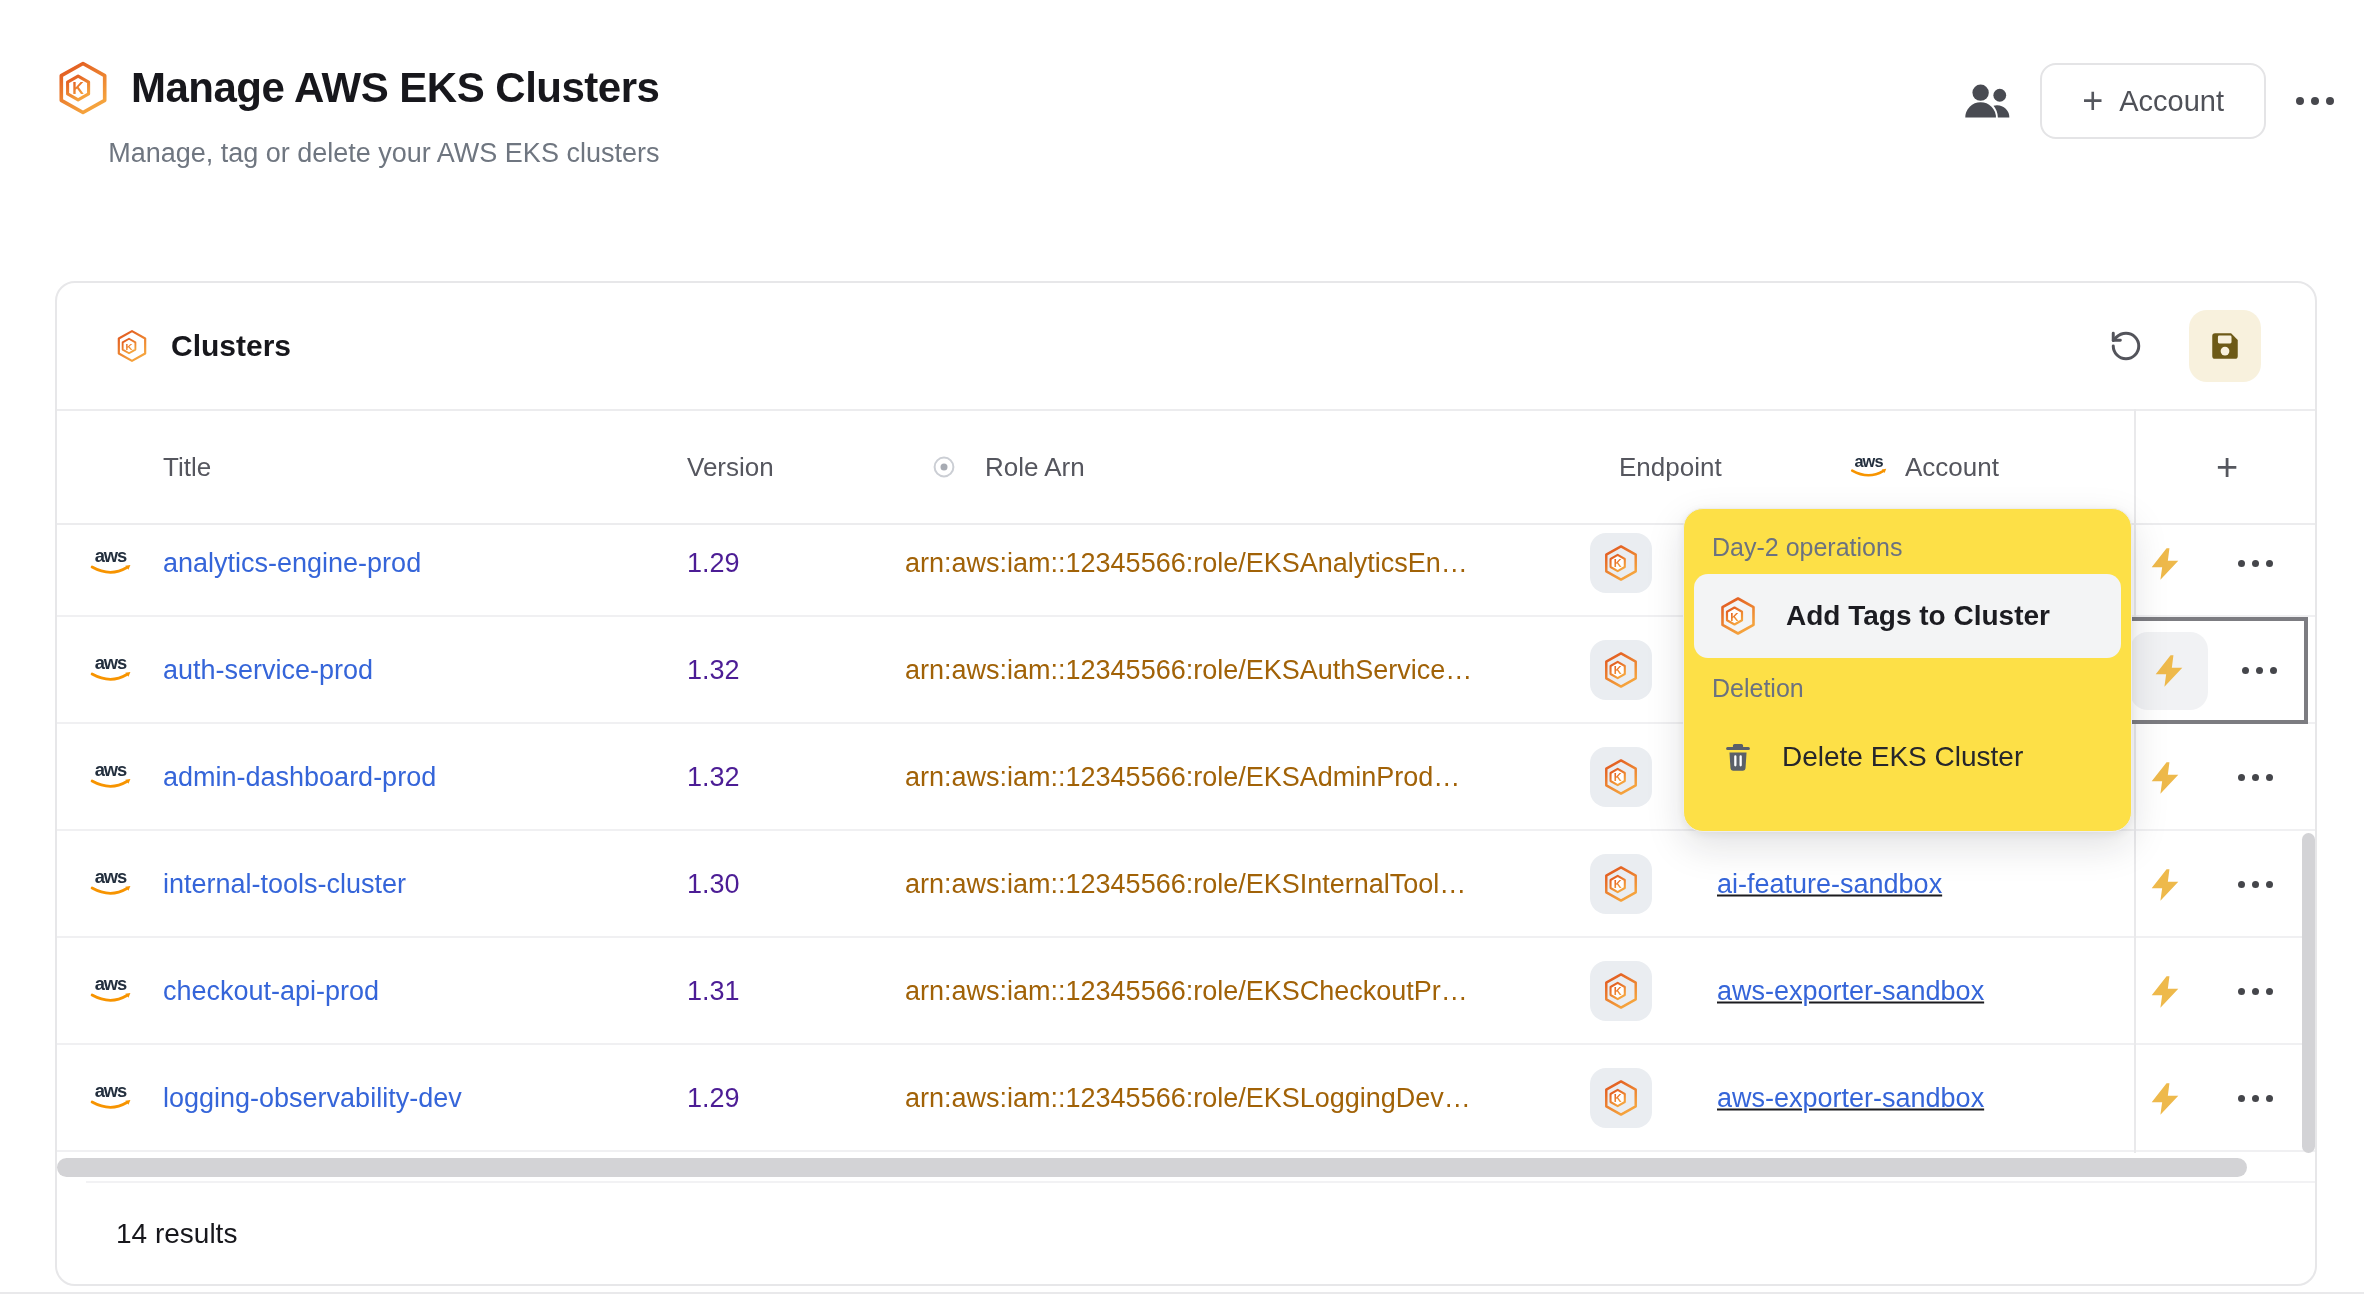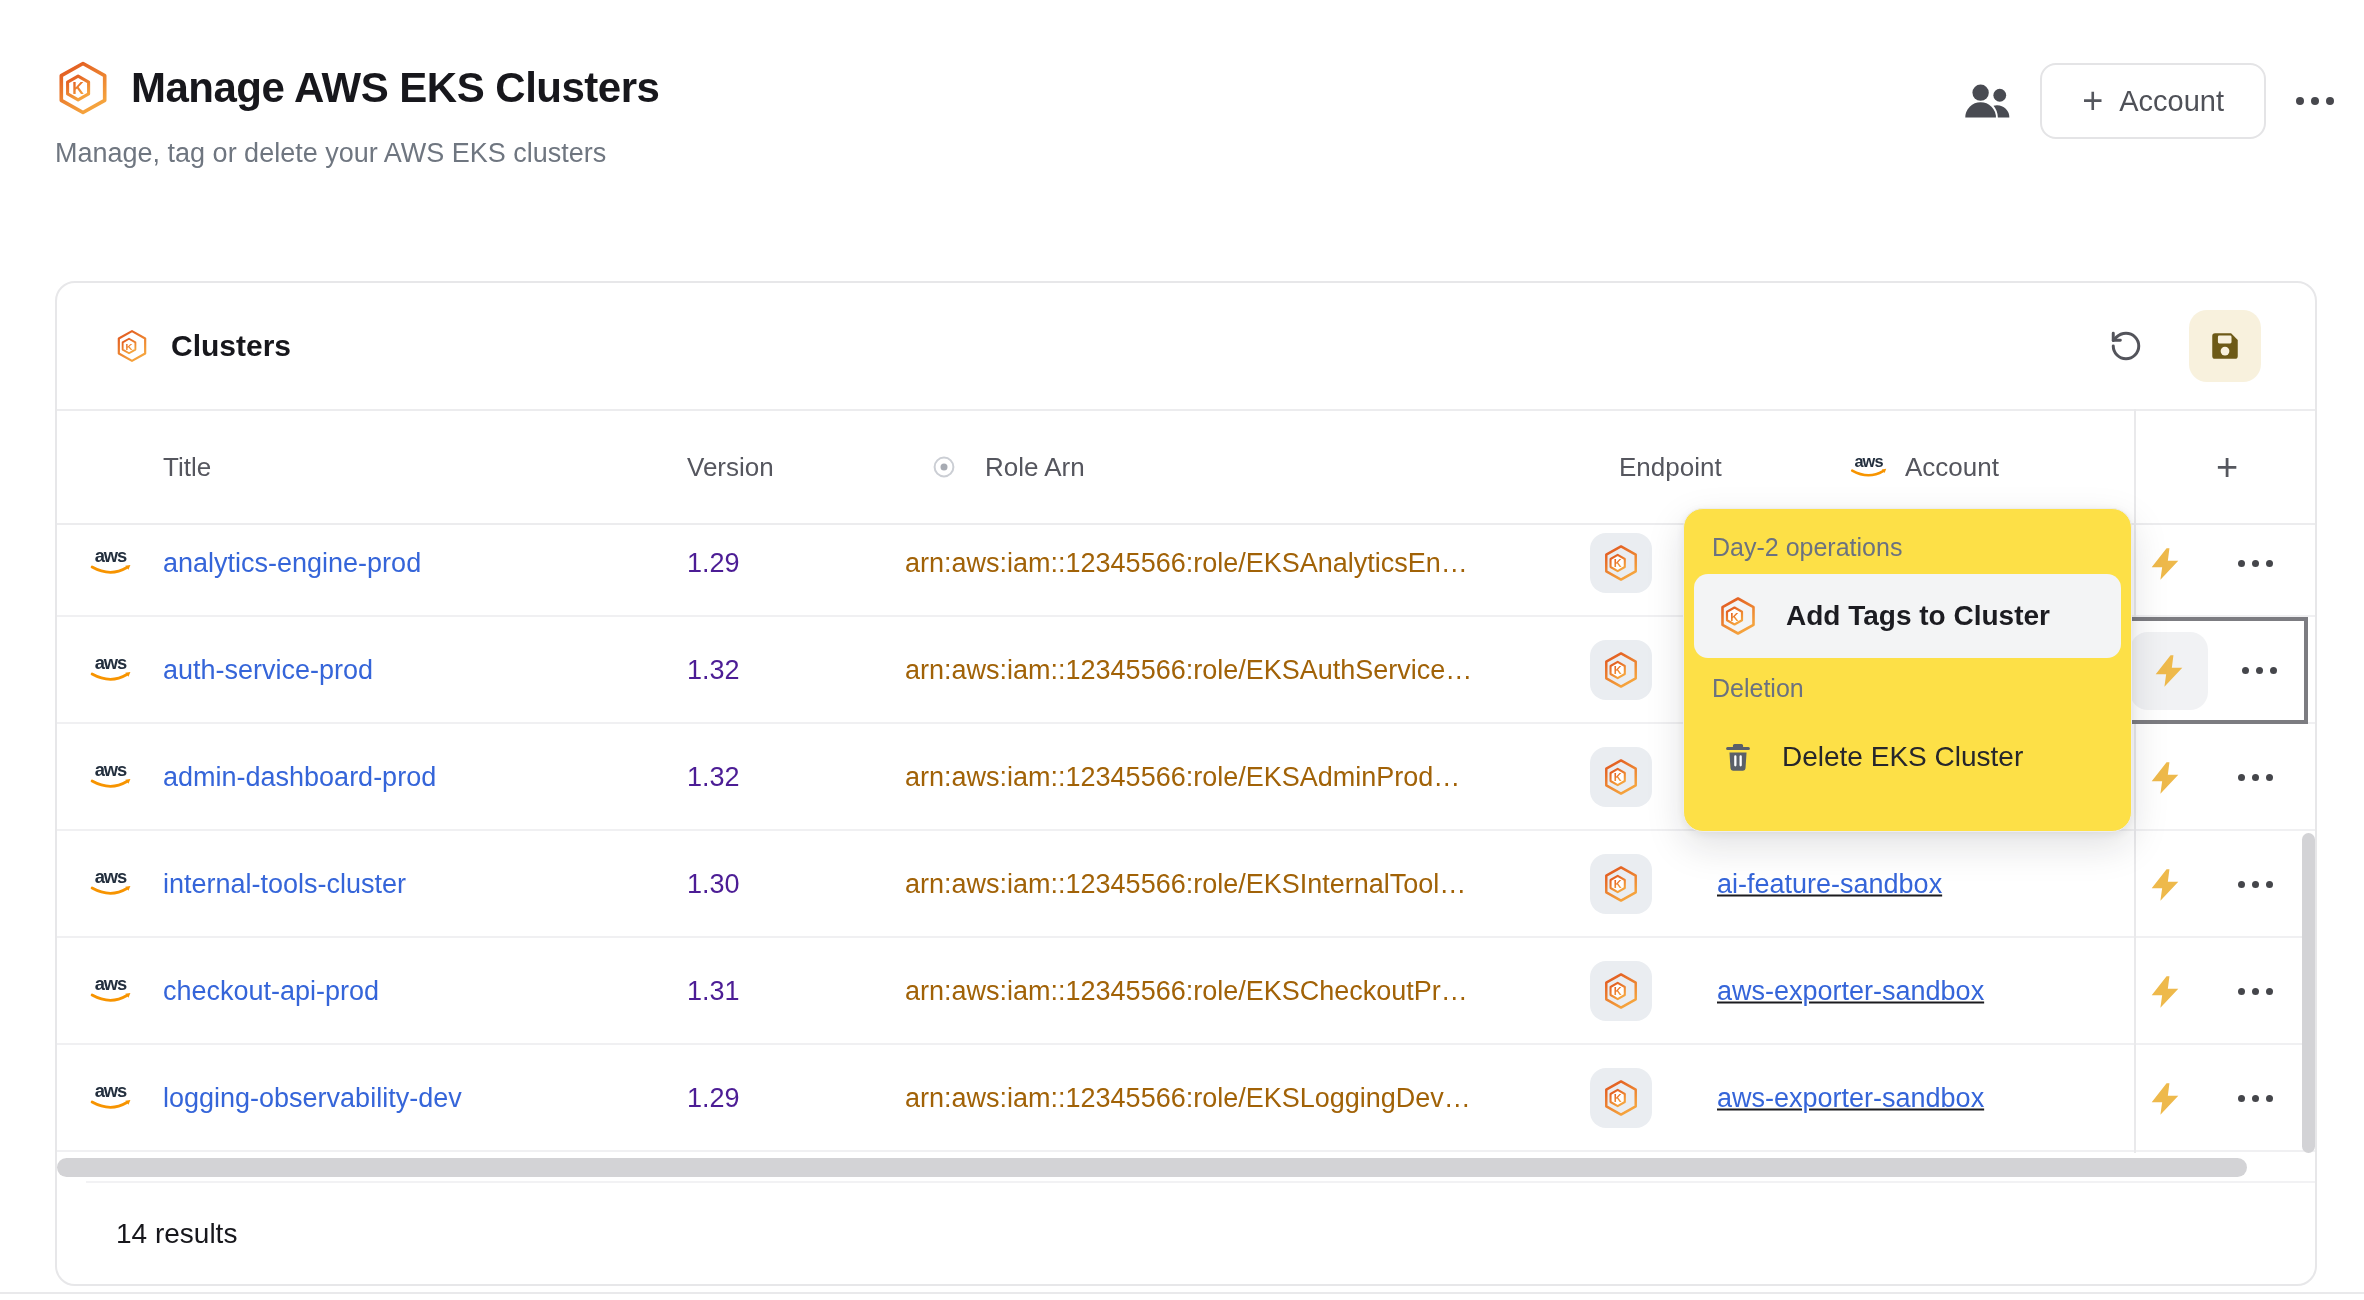--- a/index.html
+++ b/index.html
@@ -5,21 +5,21 @@
 <style>
   * { margin:0; padding:0; box-sizing:border-box; }
   html,body { width:2364px; height:1300px; background:#ffffff; overflow:hidden;
               font-family:"Liberation Sans","DejaVu Sans",sans-serif; color:#1b1b1f; }
 
   
   .page-header { position:absolute; left:55px; top:60px; }
   .title-row { display:flex; align-items:center; gap:20px; }
   .title-row .big-eks { width:56px; height:56px; display:inline-block; }
   h1 { font-size:42px; font-weight:700; color:#17171c; letter-spacing:-.5px; }
-  .subtitle { margin-top:22px; font-size:27px; color:#6f7680; }
+  .subtitle { margin-top:22px; font-size:27px; color:#6f7680;text-align:right; }
 
   .header-controls { position:absolute; right:30px; top:62px; height:78px;
                      display:flex; align-items:center; gap:30px; }
   .users-btn { width:46px; height:40px; display:flex; align-items:center; cursor:pointer; }
   .widget-btn { height:76px; padding:0 40px; border:2px solid #e4e4e6; border-radius:16px;
                 background:#fff; display:flex; align-items:center; gap:16px;
                 font-size:29px; color:#4f5158; cursor:pointer; }
   .widget-btn .plus { font-size:36px; font-weight:400; color:#55575e; line-height:1; }
   .dots { display:flex; gap:7px; align-items:center; cursor:pointer; }
   .dots i { width:8px; height:8px; border-radius:50%; background:#47484d; }

